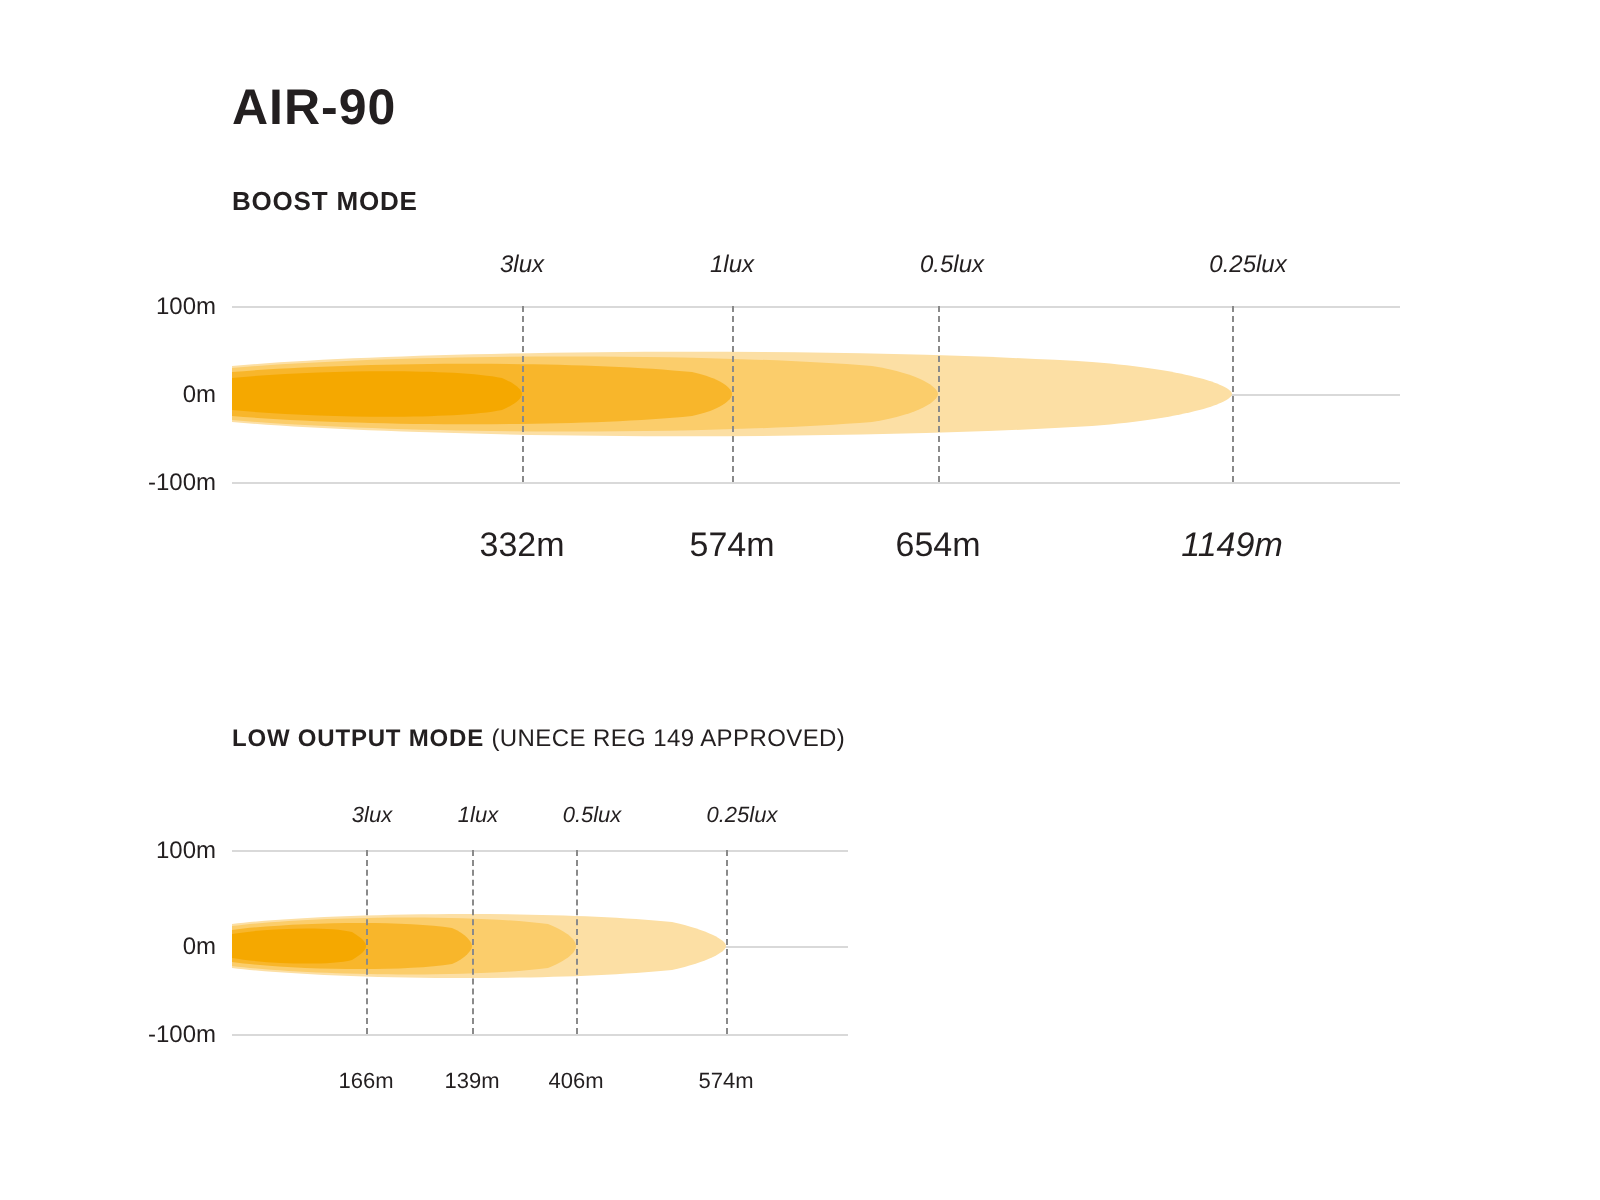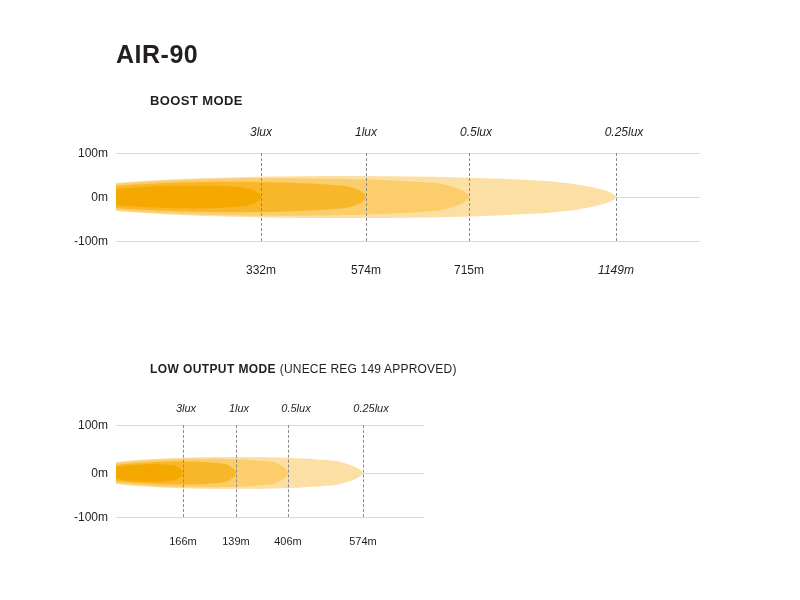--- a/index.html
+++ b/index.html
@@ -34,21 +34,20 @@
   }
 
   
   .chart {
     position: absolute;
   }
   .chart-heading {
     position: absolute;
     white-space: nowrap;
     color: #231f20;
-    margin-left: 34px;
   }
   .chart-heading .main {
     font-weight: bold;
     letter-spacing: 0.4px;
   }
   .chart-heading .sub {
     font-weight: normal;
     letter-spacing: 0.2px;
   }
 
@@ -84,21 +83,21 @@
     position: absolute;
     transform: translateX(-50%);
     font-size: 12px;
     color: #231f20;
     white-space: nowrap;
     font-style: italic;
   }
   .dist-label {
     position: absolute;
     transform: translateX(-50%);
-    font-size: 12px;
+    font-size: 17px;
     color: #231f20;
     white-space: nowrap;
   }
 
   .beam {
     position: absolute;
     left: 0;
     top: 0;
   }
 </style>
@@ -141,21 +140,21 @@
       <div class="vline" style="left:353px;"></div>
       <div class="vline" style="left:500px;"></div>
 
       <div class="lux-label" style="left:145px; top:-28px;">3lux</div>
       <div class="lux-label" style="left:250px; top:-28px;">1lux</div>
       <div class="lux-label" style="left:360px; top:-28px;">0.5lux</div>
       <div class="lux-label" style="left:508px; top:-28px;">0.25lux</div>
 
       <div class="dist-label" style="left:145px; top:110px;">332m</div>
       <div class="dist-label" style="left:250px; top:110px;">574m</div>
-      <div class="dist-label" style="left:353px; top:110px;">715m</div>
+      <div class="dist-label" style="left:353px; top:110px;">654m</div>
       <div class="dist-label" style="left:500px; top:110px;font-style:italic;">1149m</div>
     </div>
   </div>
 
   <div class="chart" style="left:0; top:14px; width:800px; height:600px;padding-left:18px;">
 
     <div class="chart-heading" style="left:116px; top:348px; font-size:12px;">
       <span class="main">LOW OUTPUT MODE </span><span class="sub">(UNECE REG 149 APPROVED)</span>
     </div>
 

